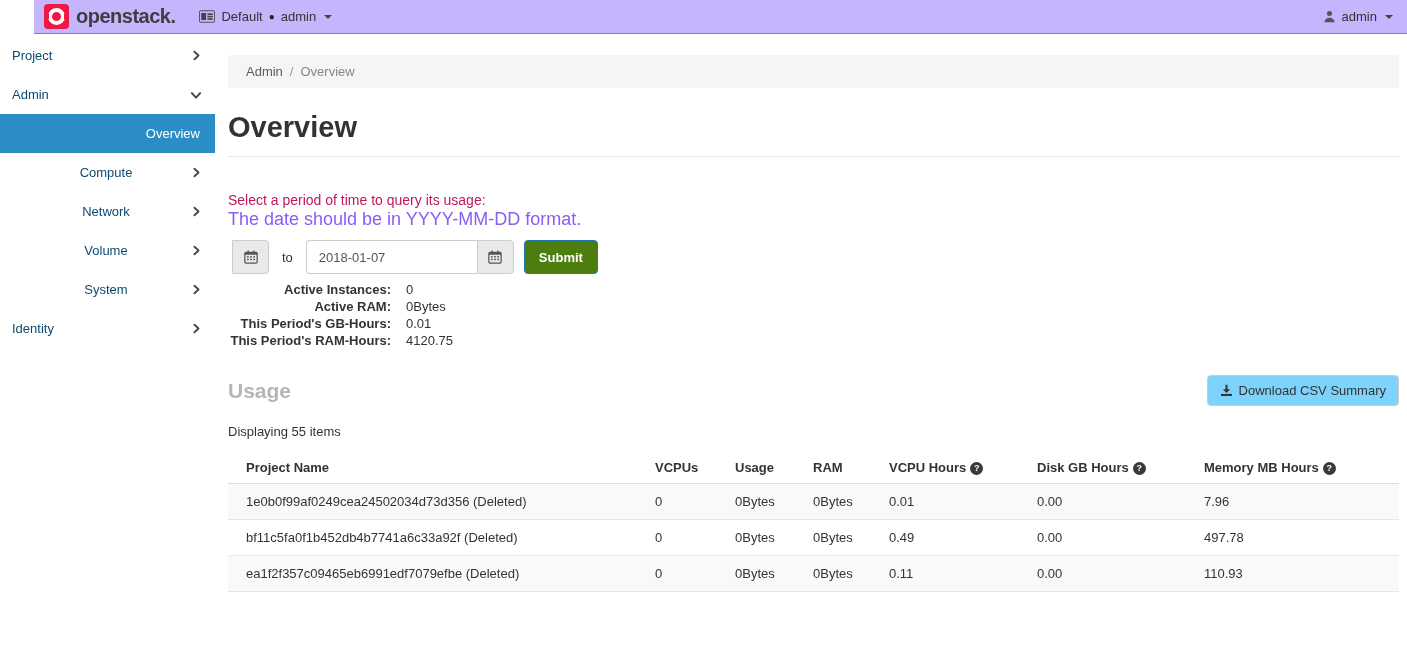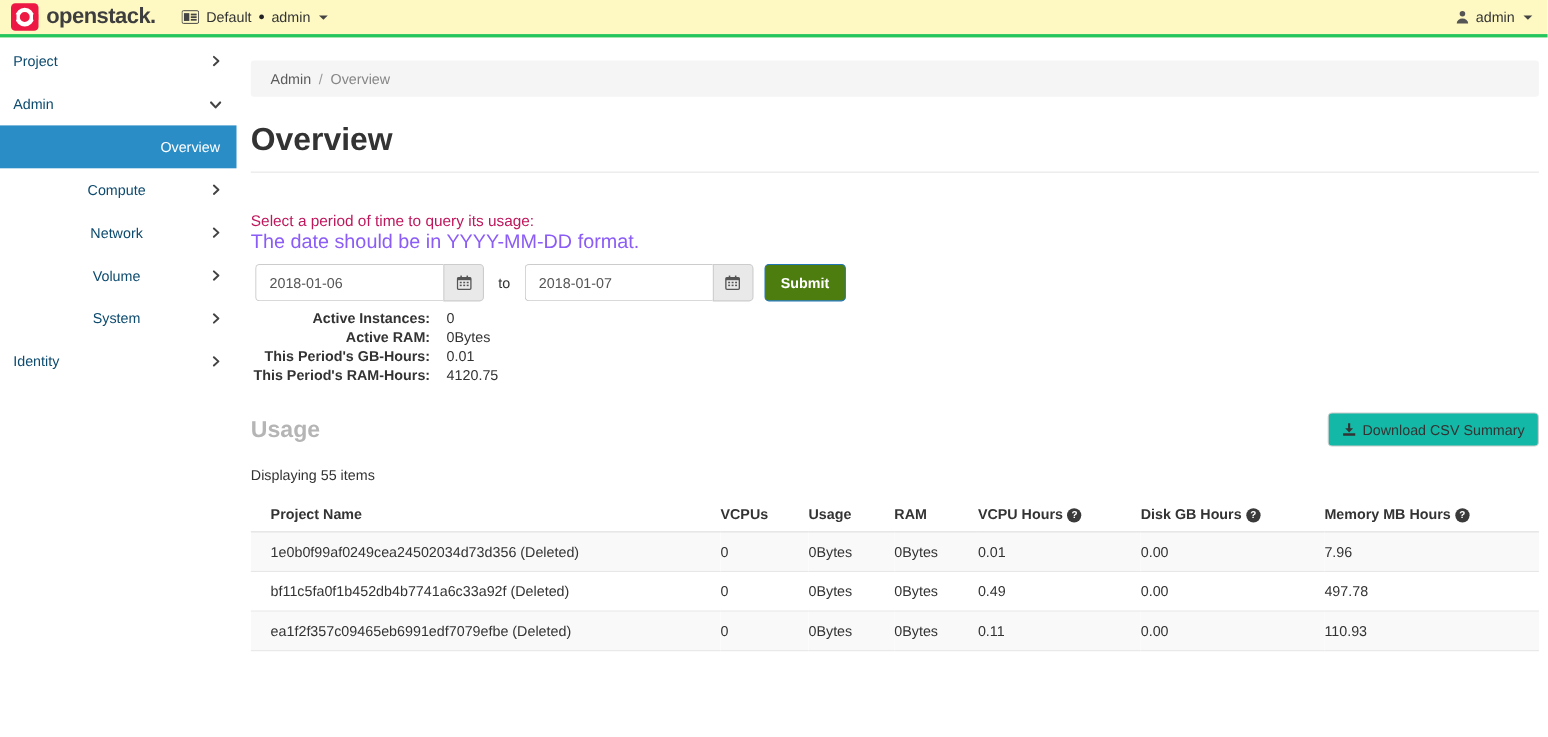--- a/index.html
+++ b/index.html
@@ -10,23 +10,24 @@
     font-size: 13px;
     color: #333;
     background: #fff;
   }
 
   
   .topbar {
     height: 34px;
     display: flex;
     align-items: center;
-    border-bottom: 3px solid #22c55e;
+    border-bottom: 1px solid #22c55e;
     padding: 0 14px 0 10px;
-    background: #fef9c3;
+    background: #c4b5fd;
+    margin-left: 34px;
   }
   .brand { display: flex; align-items: center; cursor: pointer; }
   .logo-mark {
     position: relative; width: 25px; height: 25px;
     background: #ed1944; border-radius: 4px; margin-right: 7px;
     overflow: hidden;
   }
   .logo-ring {
     position: absolute; left: 4px; top: 4px;
     width: 17px; height: 17px; border-radius: 50%;
@@ -104,21 +105,21 @@
 
   .stats { margin-top: 7px; }
   .stat-row { display: flex; line-height: 17px; font-size: 13px; }
   .stat-label { width: 163px; text-align: right; font-weight: bold; color: #333; }
   .stat-value { margin-left: 15px; color: #333; }
 
   
   .usage-header-row { margin-top: 26px; display: flex; align-items: center; justify-content: space-between; }
   .usage-heading { font-size: 21px; font-weight: bold; color: #b5b5b5; }
   .download-btn {
-    height: 31px; padding: 0 12px; background: #14b8a6; border: 1px solid #ccc;
+    height: 31px; padding: 0 12px; background: #7dd3fc; border: 1px solid #ccc;
     border-radius: 4px; color: #333; font-size: 13px; cursor: pointer;
     display: inline-flex; align-items: center; gap: 6px;
     font-family: "Liberation Sans", sans-serif;
   }
   .items-count { margin-top: 18px; color: #333; }
 
   table.usage-table { margin-top: 13px; width: 100%; border-collapse: collapse; table-layout: fixed; }
   .usage-table th {
     text-align: left; font-weight: bold; color: #333; font-size: 13px;
     padding: 8px 0; border-bottom: 1px solid #ddd; white-space: nowrap;
@@ -244,21 +245,20 @@
 
     <h1 class="page-title">Overview</h1>
     <hr class="title-rule">
 
 
     <div class="period-prompt">Select a period of time to query its usage:</div>
     <div class="period-hint">The date should be in YYYY-MM-DD format.</div>
 
     <form class="date-form">
       <div class="input-group">
-        <input class="date-input" type="text" value="2018-01-06" style="">
         <span class="input-addon">
           <svg width="14" height="14" viewBox="0 0 16 16">
               <rect x="1" y="2.8" width="14" height="12.2" rx="1.2" fill="none" stroke="#555" stroke-width="1.4"></rect>
               <rect x="1" y="2.8" width="14" height="2.6" fill="#555"></rect>
               <rect x="4" y="0.6" width="1.6" height="3.4" fill="#555"></rect>
               <rect x="10.4" y="0.6" width="1.6" height="3.4" fill="#555"></rect>
               <g fill="#555">
                 <rect x="3.4" y="7" width="2" height="1.6"></rect>
                 <rect x="7" y="7" width="2" height="1.6"></rect>
                 <rect x="10.6" y="7" width="2" height="1.6"></rect>

